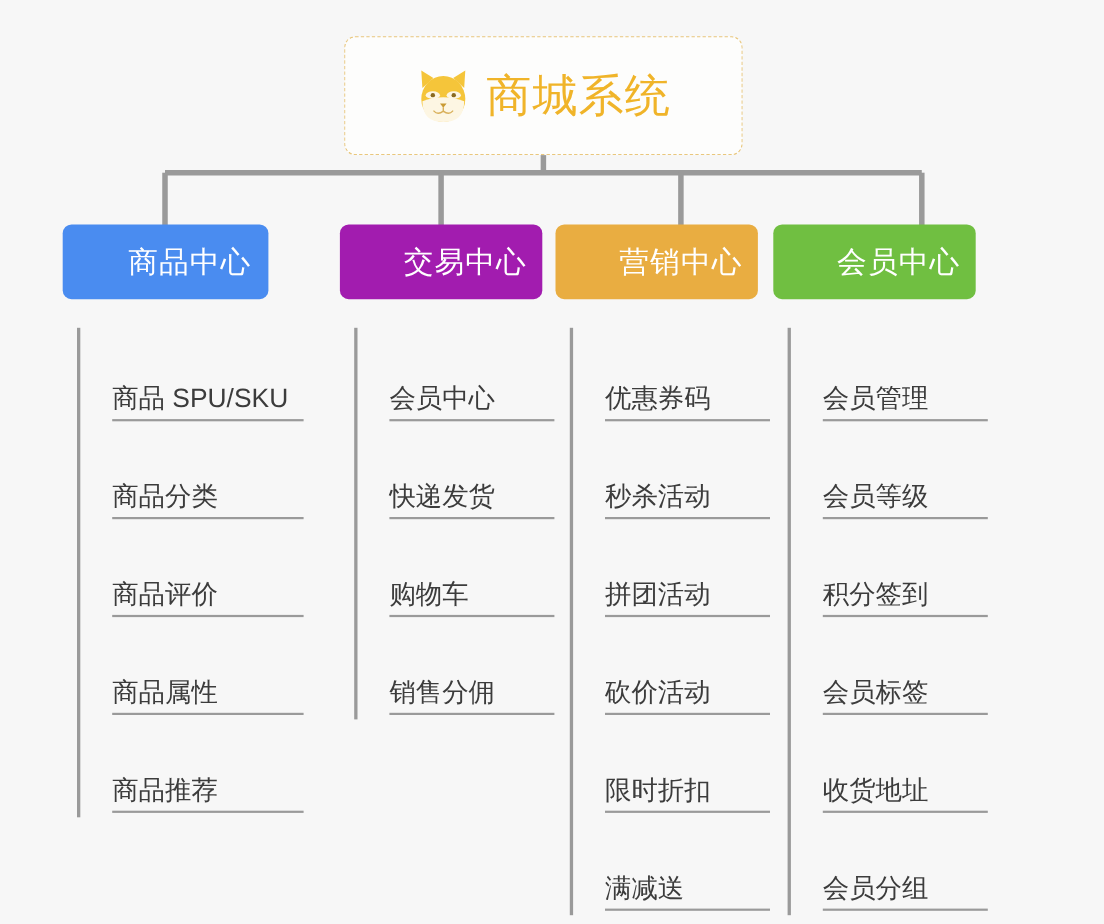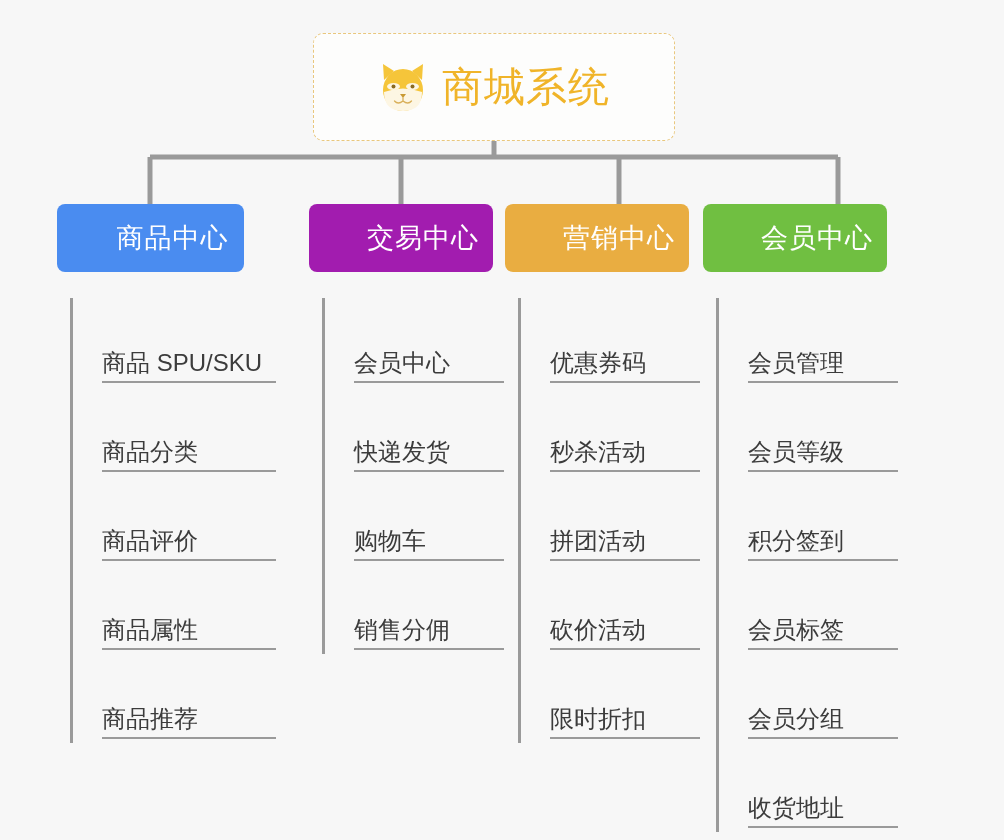--- a/index.html
+++ b/index.html
@@ -215,20 +215,23 @@
       </div>
       <div class="sub-item">
         <span class="label">拼团活动</span>
       </div>
       <div class="sub-item">
         <span class="label">砍价活动</span>
       </div>
       <div class="sub-item">
         <span class="label">限时折扣</span>
       </div>
+      <div class="sub-item">
+        <span class="label">满减送</span>
+      </div>
     </div>
   </div>
 
   <div class="column" id="col-3">
     <div class="cat-header" style="background:#70bf41">
       <span>会员中心</span>
     </div>
     <div class="sub-list">
       <div class="sub-item">
         <span class="label">会员管理</span>
@@ -236,21 +239,21 @@
       <div class="sub-item">
         <span class="label">会员等级</span>
       </div>
       <div class="sub-item">
         <span class="label">积分签到</span>
       </div>
       <div class="sub-item">
         <span class="label">会员标签</span>
       </div>
       <div class="sub-item">
+        <span class="label">收货地址</span>
+      </div>
+      <div class="sub-item">
         <span class="label">会员分组</span>
       </div>
-      <div class="sub-item">
-        <span class="label">收货地址</span>
-      </div>
     </div>
   </div>
 
 </div>
 
 </body></html>

